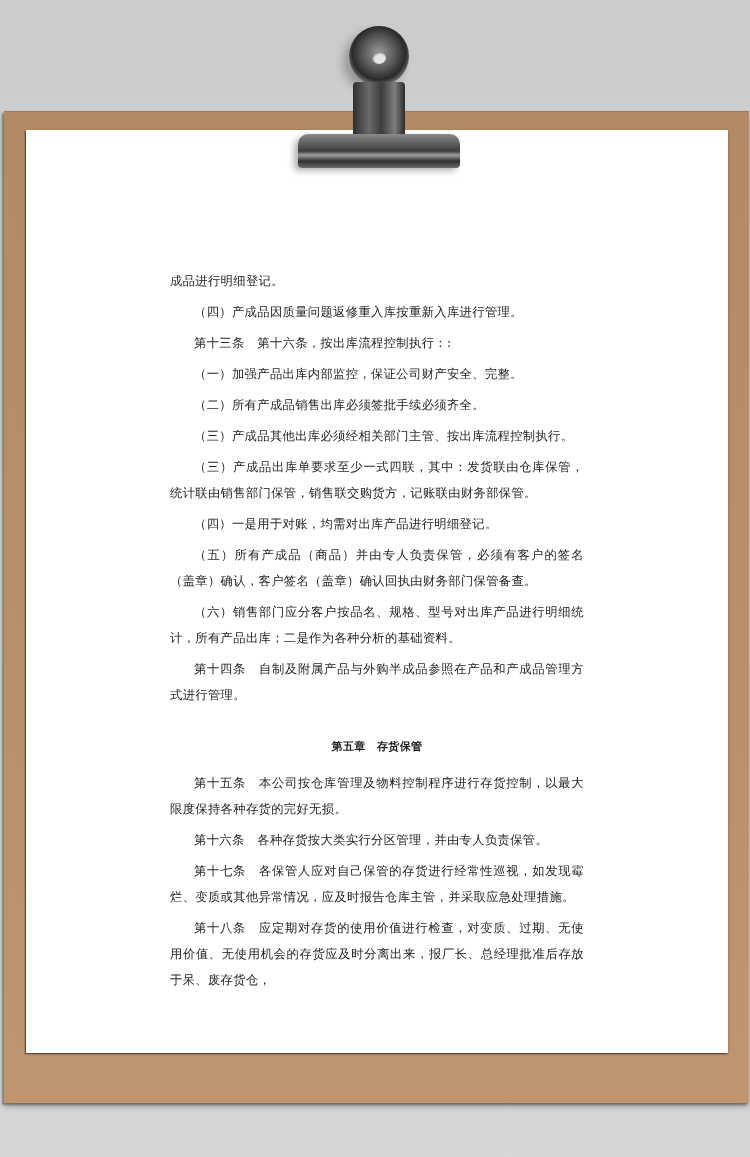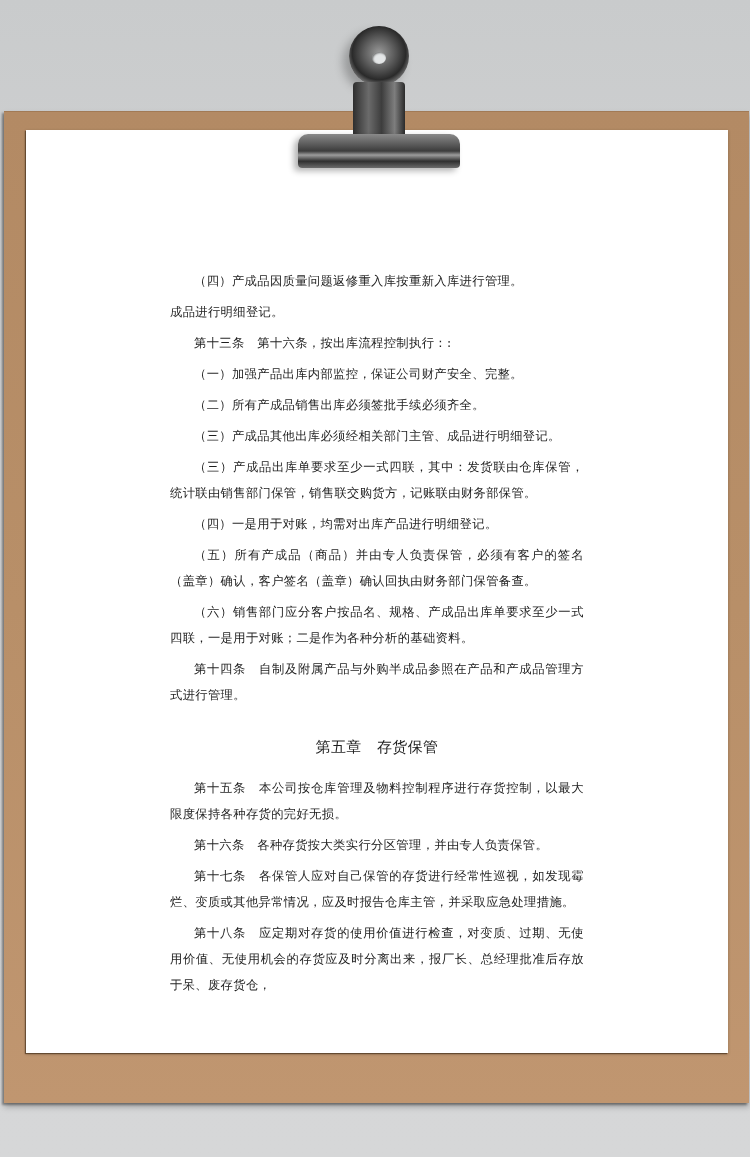--- a/index.html
+++ b/index.html
@@ -19,22 +19,22 @@
     background: #ffffff;
     box-shadow: -1px 1px 1px rgba(60,40,20,0.6), 0 1px 3px rgba(0,0,0,0.25);
   }
   .content {
     position: absolute; left: 170px; top: 268px; width: 414px;
     font-size: 12.3px; color: #1e1e1e; letter-spacing: 0.35px;
   }
   .p { margin: 0 0 5px 0; line-height: 26px; text-align: justify; }
   .p.indent { text-indent: 24px; }
   .chapter {
-    text-align: center; font-weight: normal; margin: 26px 0 15px 0; line-height: 26px;
-    font-size: 15px;
+    text-align: center; font-weight: bold; margin: 26px 0 10px 0; line-height: 26px;
+    font-size: 11px;
   }
   
   .clip-ring {
     position: absolute; left: 349px; top: 26px; width: 60px; height: 60px; border-radius: 50%;
     background: radial-gradient(circle at 50% 45%, #9a9a9a 0%, #5a5a5a 35%, #2a2a2a 60%, #8d8d8d 78%, #3a3a3a 100%);
     box-shadow: -6px 6px 10px rgba(0,0,0,0.25);
   }
   .clip-hole {
     position: absolute; left: 372px; top: 52px; width: 14px; height: 12px; border-radius: 50%;
     background: #e4e6e7; box-shadow: inset 1px 1px 2px rgba(0,0,0,0.5);
@@ -58,30 +58,30 @@
 <div class="paper"></div>
 
 <div class="clip">
   <div class="clip-ring"></div>
   <div class="clip-hole"></div>
   <div class="clip-neck"></div>
   <div class="clip-base"></div>
 </div>
 
 <div class="content">
+  <p class="p">成品进行明细登记。</p>
   <p class="p indent">（四）产成品因质量问题返修重入库按重新入库进行管理。</p>
-  <p class="p">成品进行明细登记。</p>
   <p class="p indent">第十三条　第十六条，按出库流程控制执行：:</p>
   <p class="p indent">（一）加强产品出库内部监控，保证公司财产安全、完整。</p>
   <p class="p indent">（二）所有产成品销售出库必须签批手续必须齐全。</p>
-  <p class="p indent">（三）产成品其他出库必须经相关部门主管、成品进行明细登记。</p>
+  <p class="p indent">（三）产成品其他出库必须经相关部门主管、按出库流程控制执行。</p>
   <p class="p indent">（三）产成品出库单要求至少一式四联，其中：发货联由仓库保管，统计联由销售部门保管，销售联交购货方，记账联由财务部保管。</p>
   <p class="p indent">（四）一是用于对账，均需对出库产品进行明细登记。</p>
   <p class="p indent">（五）所有产成品（商品）并由专人负责保管，必须有客户的签名（盖章）确认，客户签名（盖章）确认回执由财务部门保管备查。</p>
-  <p class="p indent">（六）销售部门应分客户按品名、规格、产成品出库单要求至少一式四联，一是用于对账；二是作为各种分析的基础资料。</p>
+  <p class="p indent">（六）销售部门应分客户按品名、规格、型号对出库产品进行明细统计，所有产品出库；二是作为各种分析的基础资料。</p>
   <p class="p indent">第十四条　自制及附属产品与外购半成品参照在产品和产成品管理方式进行管理。</p>
 
   <div class="chapter">第五章　存货保管</div>
 
   <p class="p indent">第十五条　本公司按仓库管理及物料控制程序进行存货控制，以最大限度保持各种存货的完好无损。</p>
   <p class="p indent">第十六条　各种存货按大类实行分区管理，并由专人负责保管。</p>
   <p class="p indent">第十七条　各保管人应对自己保管的存货进行经常性巡视，如发现霉烂、变质或其他异常情况，应及时报告仓库主管，并采取应急处理措施。</p>
   <p class="p indent">第十八条　应定期对存货的使用价值进行检查，对变质、过期、无使用价值、无使用机会的存货应及时分离出来，报厂长、总经理批准后存放于呆、废存货仓，</p>
 </div>
 

